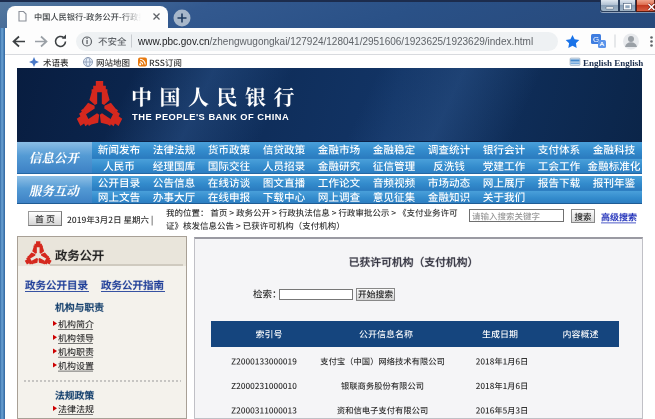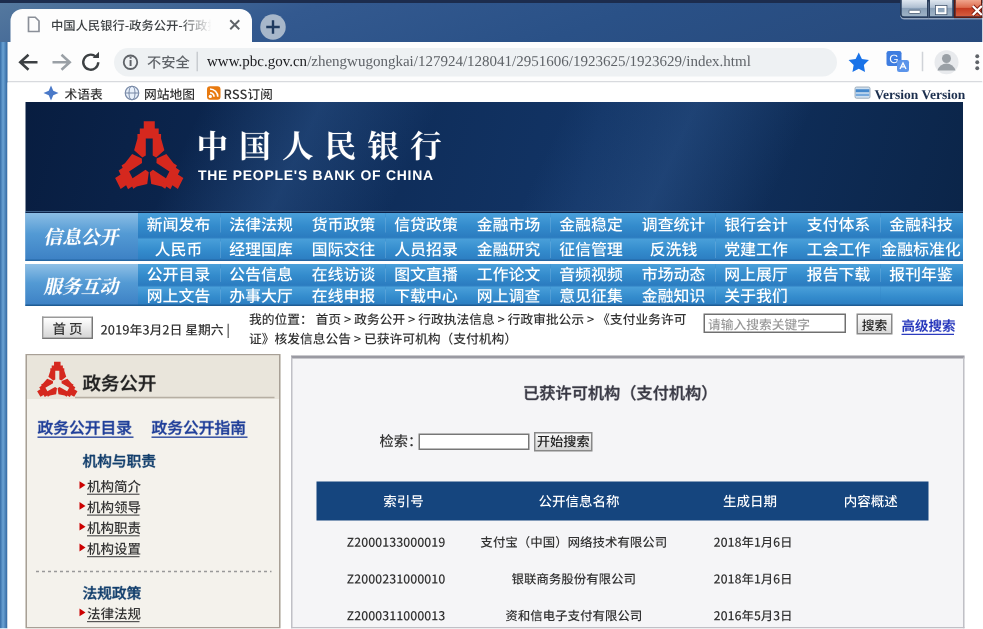--- a/index.html
+++ b/index.html
@@ -96,22 +96,22 @@
 <div style="position:absolute;left:28px;top:211px;width:34px;height:15px;background:linear-gradient(#ffffff,#d5d5d5);border:1px solid #999999;border-bottom-color:#777777;border-right-color:#777777;box-sizing:border-box"></div>
 <div style="position:absolute;left:469px;top:209px;width:95px;height:13px;background:#ffffff;border:1px solid #707070;box-sizing:border-box"></div>
 <div style="position:absolute;left:571px;top:209px;width:24px;height:14px;background:linear-gradient(#fbfbfb,#d8d8d8);border:1px solid #888888;box-sizing:border-box"></div>
 <div style="position:absolute;left:17px;top:236px;width:170px;height:183px;background:#f4f2ec;border:1px solid #a8a096;box-sizing:border-box"></div>
 <div style="position:absolute;left:18px;top:237px;width:168px;height:29px;background:#e9e5db"></div>
 <div style="position:absolute;left:194px;top:237px;width:449px;height:182px;background:#f5f5f7;border:1px solid #c0c0c6;border-top:2px solid #9a9aa2;box-sizing:border-box"></div>
 <div style="position:absolute;left:279px;top:289px;width:74px;height:11px;background:#ffffff;border:1px solid #777777;box-sizing:border-box"></div>
 <div style="position:absolute;left:356px;top:288px;width:39px;height:12.5px;background:linear-gradient(#fafafa,#d5d5d5);border:1px solid #888888;box-sizing:border-box"></div>
 <div style="position:absolute;left:211px;top:321px;width:408px;height:26px;background:#15457e"></div>
 <div style="position:absolute;left:118px;top:7px;width:24px;height:20px;background:linear-gradient(90deg,rgba(253,253,253,0),#fdfdfd 85%);z-index:5"></div>
-<div style="position:absolute;left:138px;top:35.5px;font-family:Liberation Serif, serif;font-size:10px;color:#202124;font-weight:normal;letter-spacing:0;white-space:nowrap">www.pbc.gov.cn<span style="color:#5f6368">/zhengwugongkai/127924/128041/2951606/1923625/1923629/index.html</span></div>
-<div style="position:absolute;left:583px;top:57.5px;font-family:'Liberation Serif',sans-serif;font-size:9px;color:#1c2f4e;font-weight:normal;letter-spacing:0;white-space:nowrap"><b>Version Version</b></div>
+<div style="position:absolute;left:138px;top:35.5px;font-family:Liberation Sans, sans-serif;font-size:10px;color:#202124;font-weight:normal;letter-spacing:0;white-space:nowrap">www.pbc.gov.cn<span style="color:#5f6368">/zhengwugongkai/127924/128041/2951606/1923625/1923629/index.html</span></div>
+<div style="position:absolute;left:583px;top:57.5px;font-family:'Liberation Serif',sans-serif;font-size:9px;color:#1c2f4e;font-weight:normal;letter-spacing:0;white-space:nowrap"><b>English English</b></div>
 <svg width="655" height="419" viewBox="0 0 655 419" style="position:absolute;left:0;top:0;z-index:20">
     <defs>
       <path id="g0" d="M589 -510H962V-422H589ZM58 -742H503V-664H58ZM47 -345H505V-264H47ZM42 -516H519V-437H42ZM768 -472H860V79H768ZM117 -643 193 -661Q208 -632 219 -595Q230 -558 233 -531L153 -510Q151 -537 142 -574Q132 -612 117 -643ZM366 -663 453 -645Q437 -603 420 -560Q403 -517 388 -487L311 -504Q321 -526 331 -554Q341 -582 350 -611Q360 -640 366 -663ZM860 -830 935 -760Q885 -741 825 -726Q765 -710 702 -698Q639 -686 580 -677Q577 -692 568 -713Q559 -734 551 -748Q607 -758 664 -771Q722 -784 773 -800Q824 -815 860 -830ZM206 -828 291 -849Q307 -818 324 -780Q341 -742 348 -716L260 -691Q253 -719 238 -758Q222 -796 206 -828ZM242 -467H327V-25Q327 5 320 22Q313 40 294 50Q274 60 246 62Q218 65 180 65Q178 47 170 25Q162 3 153 -14Q178 -13 199 -13Q220 -13 228 -14Q242 -14 242 -27ZM551 -748H639V-400Q639 -346 636 -284Q632 -221 622 -157Q611 -93 590 -34Q570 25 536 74Q529 64 516 53Q502 42 488 32Q474 22 464 17Q504 -42 522 -114Q541 -186 546 -260Q551 -335 551 -400ZM357 -204 420 -238Q445 -202 468 -160Q491 -117 503 -86L438 -47Q426 -79 402 -123Q379 -167 357 -204ZM126 -231 200 -212Q183 -160 156 -110Q128 -60 98 -25Q87 -35 68 -49Q49 -63 35 -71Q64 -103 88 -145Q111 -187 126 -231Z"></path>
       <path id="g1" d="M80 -612H176V84H80ZM97 -789 166 -835Q189 -815 213 -790Q237 -766 258 -742Q278 -718 291 -699L217 -646Q206 -666 186 -692Q166 -717 143 -742Q120 -768 97 -789ZM349 -800H883V-714H349ZM829 -800H922V-26Q922 11 914 31Q905 51 882 63Q859 74 822 76Q786 79 735 79Q732 61 724 35Q716 9 707 -8Q740 -7 770 -6Q800 -6 810 -7Q821 -7 825 -11Q829 -15 829 -26ZM238 -612H752V-538H238ZM366 -469H615V-401H366ZM370 -328H619V-260H370ZM601 -555H687V-3H601ZM304 -558H389V-147H304ZM214 -163Q285 -167 378 -173Q471 -179 574 -186Q677 -193 779 -200V-126Q679 -119 579 -111Q479 -103 388 -96Q296 -90 223 -84Z"></path>
       <path id="g2" d="M416 -403Q482 -244 622 -140Q761 -36 971 1Q961 11 950 26Q938 41 928 57Q918 73 911 86Q767 55 656 -7Q546 -69 466 -162Q387 -255 335 -379ZM759 -437H778L796 -441L862 -411Q827 -305 770 -224Q713 -142 638 -82Q564 -23 476 18Q387 60 289 86Q282 67 267 43Q252 19 239 4Q328 -17 410 -53Q492 -89 561 -142Q630 -194 681 -264Q732 -334 759 -421ZM388 -437H774V-345H360ZM448 -849 553 -832Q534 -687 500 -562Q467 -437 414 -332Q360 -227 282 -142Q204 -58 95 6Q89 -4 77 -18Q65 -33 51 -47Q37 -61 25 -69Q160 -146 245 -260Q330 -374 378 -522Q426 -671 448 -849ZM671 -791 744 -835Q765 -813 789 -787Q813 -761 834 -737Q856 -713 870 -694L793 -644Q781 -663 760 -688Q738 -714 714 -741Q691 -768 671 -791ZM140 -514Q137 -524 132 -540Q126 -556 120 -572Q114 -589 109 -600Q119 -604 129 -614Q139 -625 148 -641Q154 -652 167 -679Q180 -706 194 -743Q207 -780 216 -819L317 -802Q304 -759 286 -716Q269 -672 250 -634Q231 -596 213 -567V-566Q213 -566 202 -561Q191 -556 176 -548Q162 -540 151 -530Q140 -521 140 -514ZM140 -514V-585L199 -623H937V-533H246Q201 -533 174 -528Q147 -523 140 -514Z"></path>
       <path id="g3" d="M57 -696H945V-605H57ZM502 -561H597V84H502ZM218 -435H839V-346H313V-7H218ZM797 -435H893V-117Q893 -82 884 -62Q874 -42 848 -30Q822 -20 781 -18Q740 -15 679 -16Q676 -35 667 -60Q658 -84 648 -102Q676 -101 702 -100Q729 -100 749 -100Q769 -101 776 -101Q788 -101 792 -104Q797 -108 797 -118ZM388 -846 486 -823Q450 -704 395 -588Q340 -472 262 -372Q184 -271 80 -198Q74 -210 64 -224Q54 -239 44 -254Q34 -270 25 -280Q96 -327 154 -392Q212 -456 257 -532Q302 -607 335 -687Q368 -767 388 -846Z"></path>
       <path id="g4" d="M95 -764 147 -833Q179 -821 215 -803Q251 -785 284 -766Q317 -747 338 -730L283 -652Q263 -670 232 -690Q200 -711 164 -730Q128 -750 95 -764ZM39 -494 89 -564Q121 -552 157 -535Q193 -518 225 -500Q257 -481 278 -464L225 -385Q205 -402 174 -422Q142 -442 106 -461Q71 -480 39 -494ZM73 8Q100 -30 133 -83Q166 -136 200 -196Q234 -255 264 -312L333 -249Q307 -197 276 -140Q246 -84 214 -30Q183 24 153 72ZM590 -844H685V-371H590ZM340 -429H939V-340H340ZM382 -682H900V-593H382ZM701 -208 778 -245Q813 -201 847 -150Q881 -99 908 -49Q936 1 950 41L866 84Q854 44 828 -6Q802 -57 769 -110Q736 -163 701 -208ZM392 54 388 -21 439 -52 831 -96Q831 -77 833 -52Q835 -28 837 -13Q727 1 652 10Q577 20 530 26Q482 33 456 38Q429 42 414 46Q400 50 392 54ZM392 54Q389 44 384 27Q378 10 372 -8Q365 -27 359 -40Q375 -44 390 -61Q405 -78 424 -106Q434 -119 452 -150Q470 -180 492 -222Q514 -264 536 -312Q558 -361 575 -410L677 -378Q647 -309 610 -240Q573 -171 534 -110Q494 -49 455 1V3Q455 3 446 8Q436 13 424 22Q411 30 402 38Q392 47 392 54Z"></path>
       <path id="g5" d="M381 -743H897V-364H377V-442H806V-664H381ZM584 -844H675V83H584ZM337 -594H965V-512H337ZM321 -147H954V-64H321ZM363 -297H910V-218H363ZM263 -622 344 -588Q311 -529 266 -470Q220 -410 170 -356Q120 -303 72 -262Q68 -272 60 -290Q51 -308 42 -326Q32 -344 25 -356Q68 -388 112 -431Q156 -474 196 -523Q235 -572 263 -622ZM245 -842 335 -807Q304 -762 263 -717Q222 -672 176 -632Q131 -592 86 -562Q81 -573 72 -588Q64 -602 54 -616Q45 -631 38 -640Q77 -665 116 -699Q156 -733 190 -770Q223 -807 245 -842ZM173 -425 258 -510 262 -508V83H173Z"></path>
       <path id="g6" d="M61 -683H417V-596H61ZM39 -452H429V-362H39ZM197 -834H287V-512Q287 -444 282 -367Q276 -290 258 -210Q239 -131 201 -58Q163 15 99 74Q92 64 80 52Q69 40 56 28Q43 16 31 8Q91 -42 124 -108Q158 -173 174 -244Q189 -316 193 -385Q197 -454 197 -512ZM270 -330Q281 -321 298 -301Q316 -281 338 -256Q359 -232 380 -207Q401 -182 418 -162Q434 -143 441 -134L376 -64Q363 -86 342 -116Q320 -146 296 -178Q272 -211 250 -240Q227 -268 213 -285ZM471 -797H912V-265H818V-715H561V-265H471ZM677 -295H761V-44Q761 -25 768 -18Q775 -11 791 -11H852Q867 -11 874 -23Q882 -35 886 -70Q889 -104 890 -169Q906 -157 928 -148Q949 -138 965 -135Q961 -57 952 -14Q942 28 920 45Q897 62 852 62H777Q723 62 700 42Q677 22 677 -34ZM646 -639H734V-461Q734 -396 722 -322Q710 -249 678 -176Q645 -102 583 -36Q521 31 421 83Q416 74 406 60Q395 47 384 34Q372 22 362 15Q457 -34 514 -93Q571 -152 600 -215Q628 -278 637 -342Q646 -405 646 -463Z"></path>
       <path id="g7" d="M448 -297H549V-211Q549 -181 540 -149Q531 -117 506 -86Q481 -54 434 -24Q386 7 309 34Q232 61 119 84Q114 73 104 59Q94 45 82 31Q70 17 58 7Q166 -11 237 -32Q308 -54 351 -77Q394 -100 414 -124Q435 -147 442 -170Q448 -193 448 -214ZM530 -60 580 -126Q625 -114 676 -98Q726 -81 776 -63Q826 -45 870 -26Q915 -7 947 9L894 84Q864 67 820 48Q777 29 728 10Q678 -10 627 -28Q576 -46 530 -60ZM181 -419H834V-110H733V-332H278V-101H181ZM869 -817 931 -749Q862 -715 772 -686Q683 -657 586 -634Q489 -611 395 -594Q392 -609 384 -629Q376 -649 368 -663Q436 -676 507 -692Q578 -709 644 -728Q711 -748 769 -770Q827 -792 869 -817ZM513 -840H608V-590Q608 -567 618 -560Q628 -554 664 -554Q672 -554 693 -554Q714 -554 739 -554Q764 -554 786 -554Q808 -554 819 -554Q839 -554 848 -561Q858 -568 862 -589Q867 -610 869 -652Q884 -642 909 -632Q934 -623 953 -619Q948 -562 935 -530Q922 -498 896 -486Q871 -473 827 -473Q820 -473 802 -473Q785 -473 762 -473Q740 -473 718 -473Q696 -473 678 -473Q661 -473 654 -473Q598 -473 568 -484Q537 -494 525 -519Q513 -544 513 -589ZM318 -850 404 -819Q367 -769 316 -722Q266 -676 212 -636Q157 -597 104 -568Q97 -577 85 -590Q73 -603 60 -616Q47 -628 36 -636Q90 -661 142 -695Q195 -729 240 -768Q286 -808 318 -850ZM221 -699 286 -765 316 -757V-455H221Z"></path>

